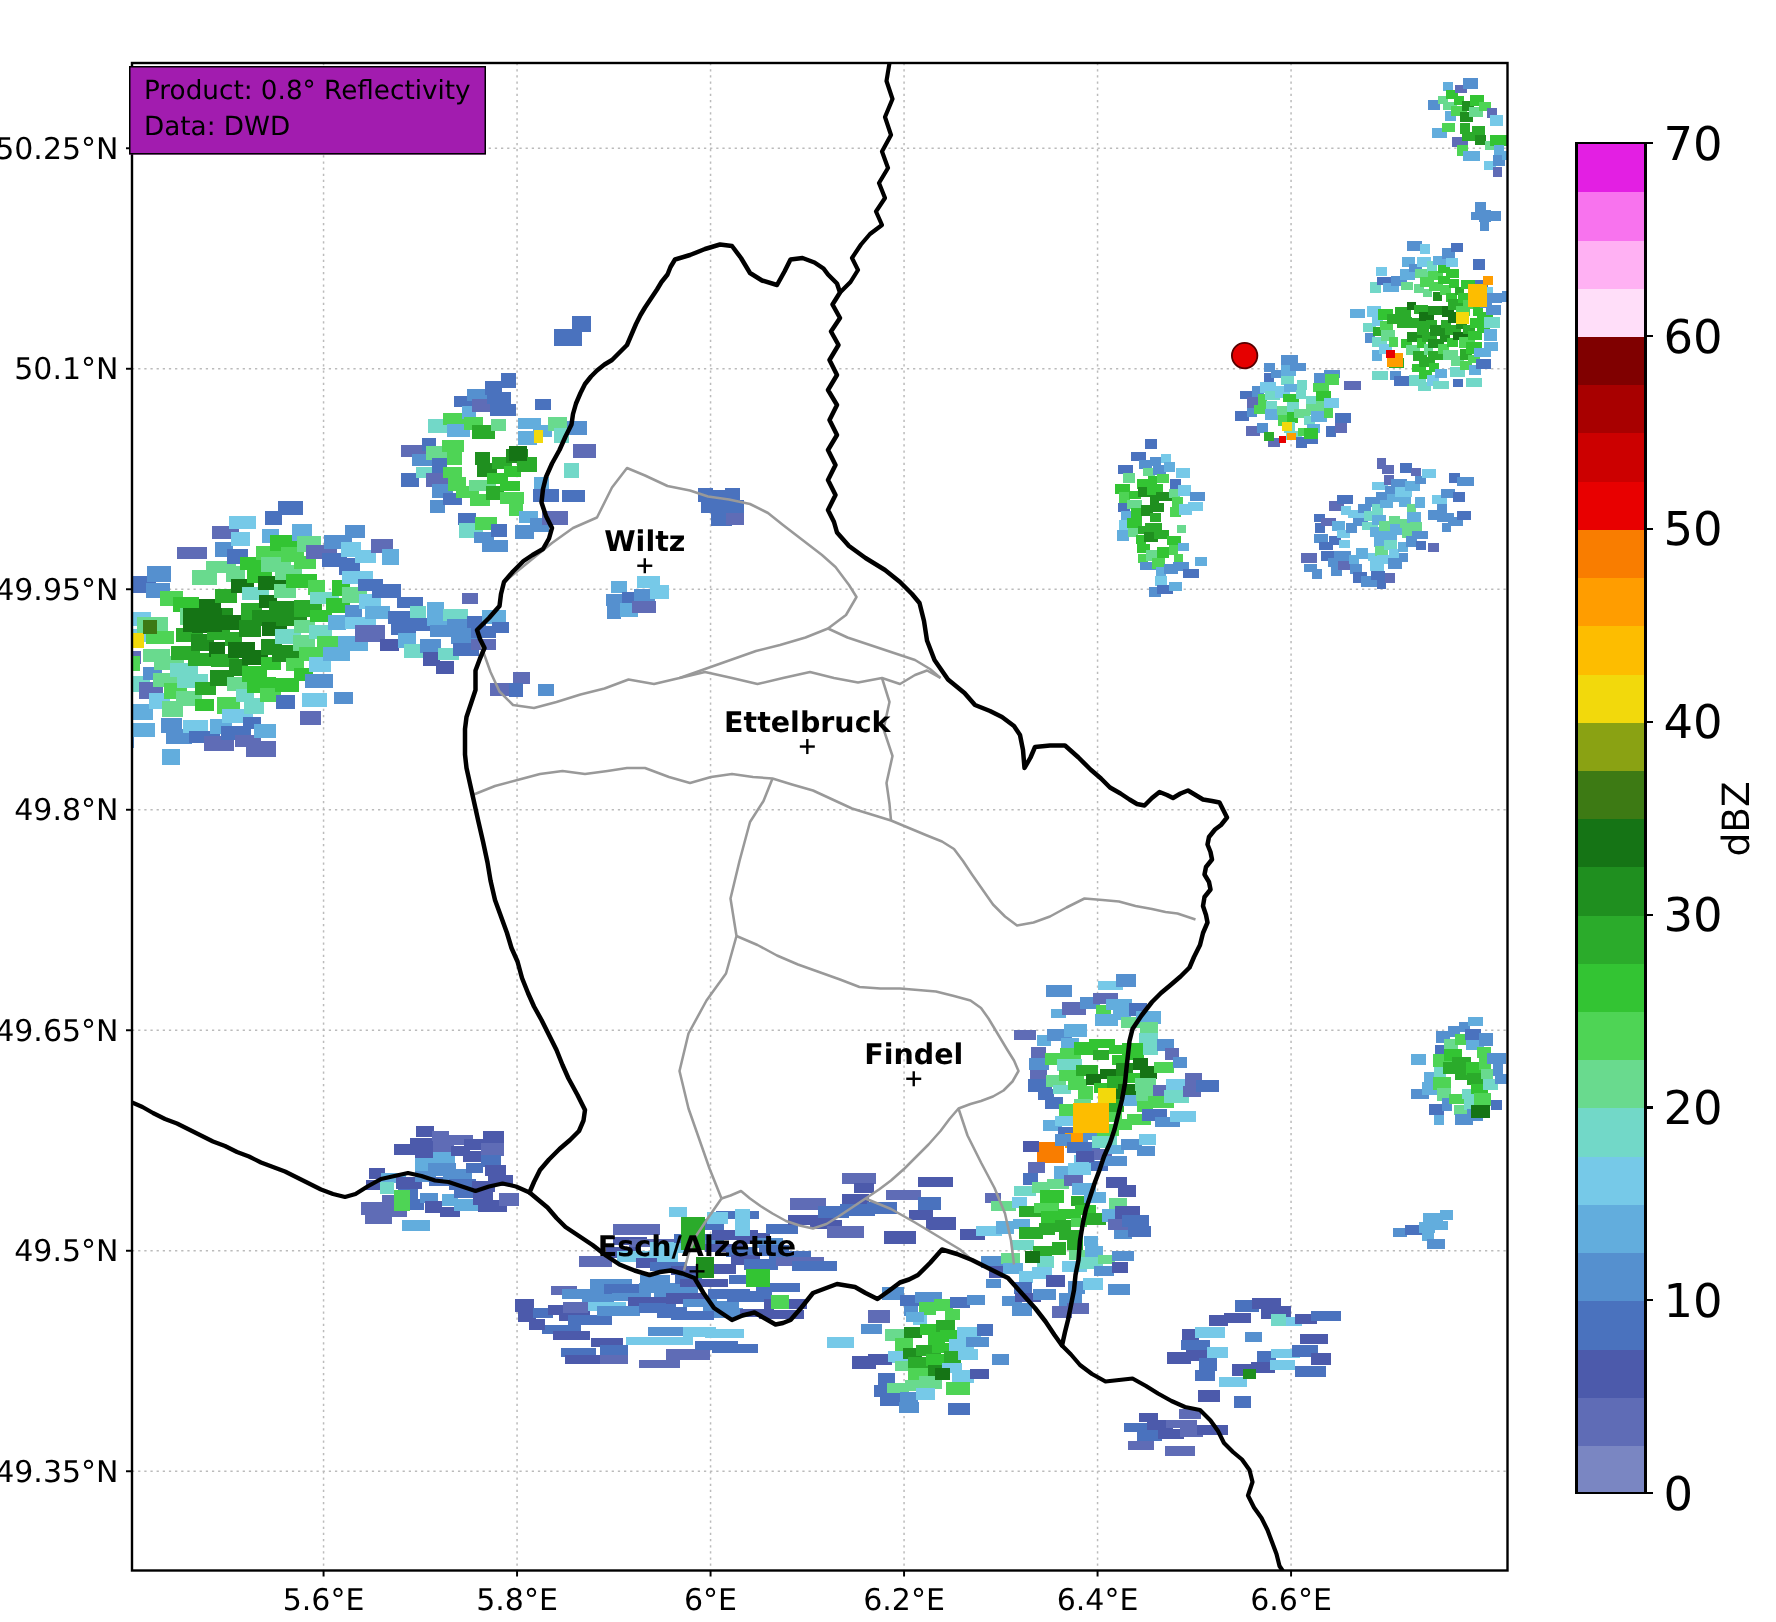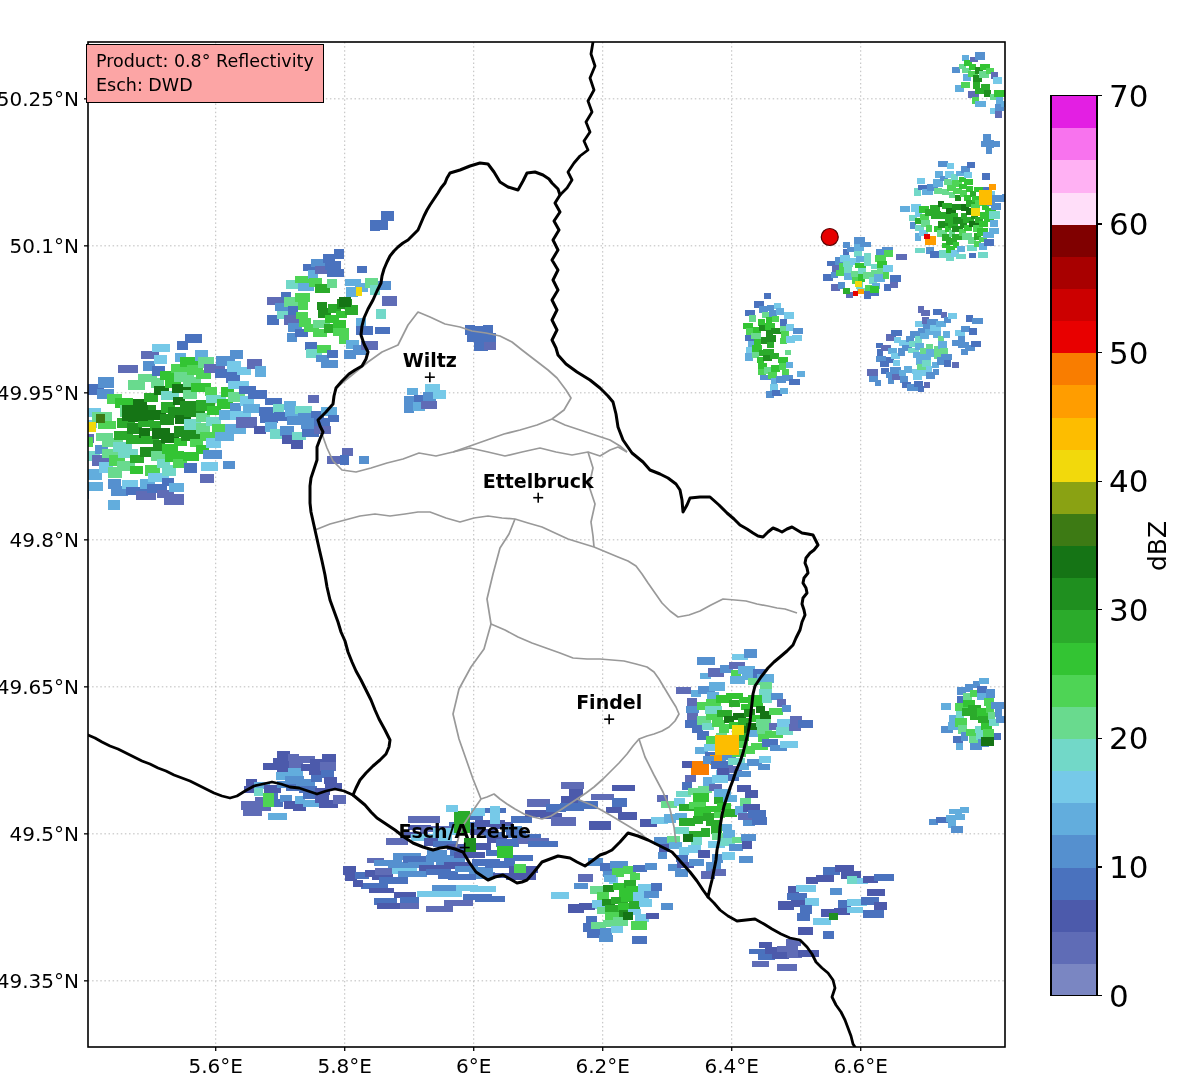--- a/index.html
+++ b/index.html
@@ -1,20 +1,20 @@
 <!DOCTYPE html>
 <html><head>
 <meta charset="utf-8">
 <style>
   html,body{margin:0;padding:0;background:#fff;}
   .stage{position:relative;width:1184px;height:1081px;background:#fff;overflow:hidden;
          font-family:"DejaVu Sans","Liberation Sans",sans-serif;}
   .title{position:absolute;left:88px;top:6px;width:917px;text-align:center;
          font-size:31px;color:#000;}
-  .infobox{position:absolute;left:86px;top:44px;background:#fca5a5;border:1.4px solid #000;
+  .infobox{position:absolute;left:86px;top:44px;background:#a21caf;border:1.4px solid #000;
            padding:4px 9px 5px 9px;font-size:17.5px;line-height:1.38;color:#000;z-index:5;}
   .cblabel{position:absolute;left:1127px;top:530px;width:62px;height:32px;line-height:32px;
            text-align:center;font-size:25px;color:#000;transform:rotate(-90deg);}
   svg{position:absolute;left:0;top:0;}
   svg text{font-family:"DejaVu Sans","Liberation Sans",sans-serif;fill:#000;}
 </style>
 </head>
 <body>
 
 <div class="stage">
@@ -1324,16 +1324,16 @@
         <line x1="1097" y1="352.6428571428571" x2="1102" y2="352.6428571428571" stroke="#000" stroke-width="1.4"></line>
         <text x="1109" y="363.6428571428571" font-size="31px">50</text>
         <line x1="1097" y1="224.07142857142867" x2="1102" y2="224.07142857142867" stroke="#000" stroke-width="1.4"></line>
         <text x="1109" y="235.07142857142867" font-size="31px">60</text>
         <line x1="1097" y1="95.5" x2="1102" y2="95.5" stroke="#000" stroke-width="1.4"></line>
         <text x="1109" y="106.5" font-size="31px">70</text>
       </g>
     </svg>
   <div class="infobox">
     <div>Product: 0.8° Reflectivity</div>
-    <div>Esch: DWD</div>
+    <div>Data: DWD</div>
   </div>
   <div class="cblabel">dBZ</div>
 </div>
 
 </body></html>

